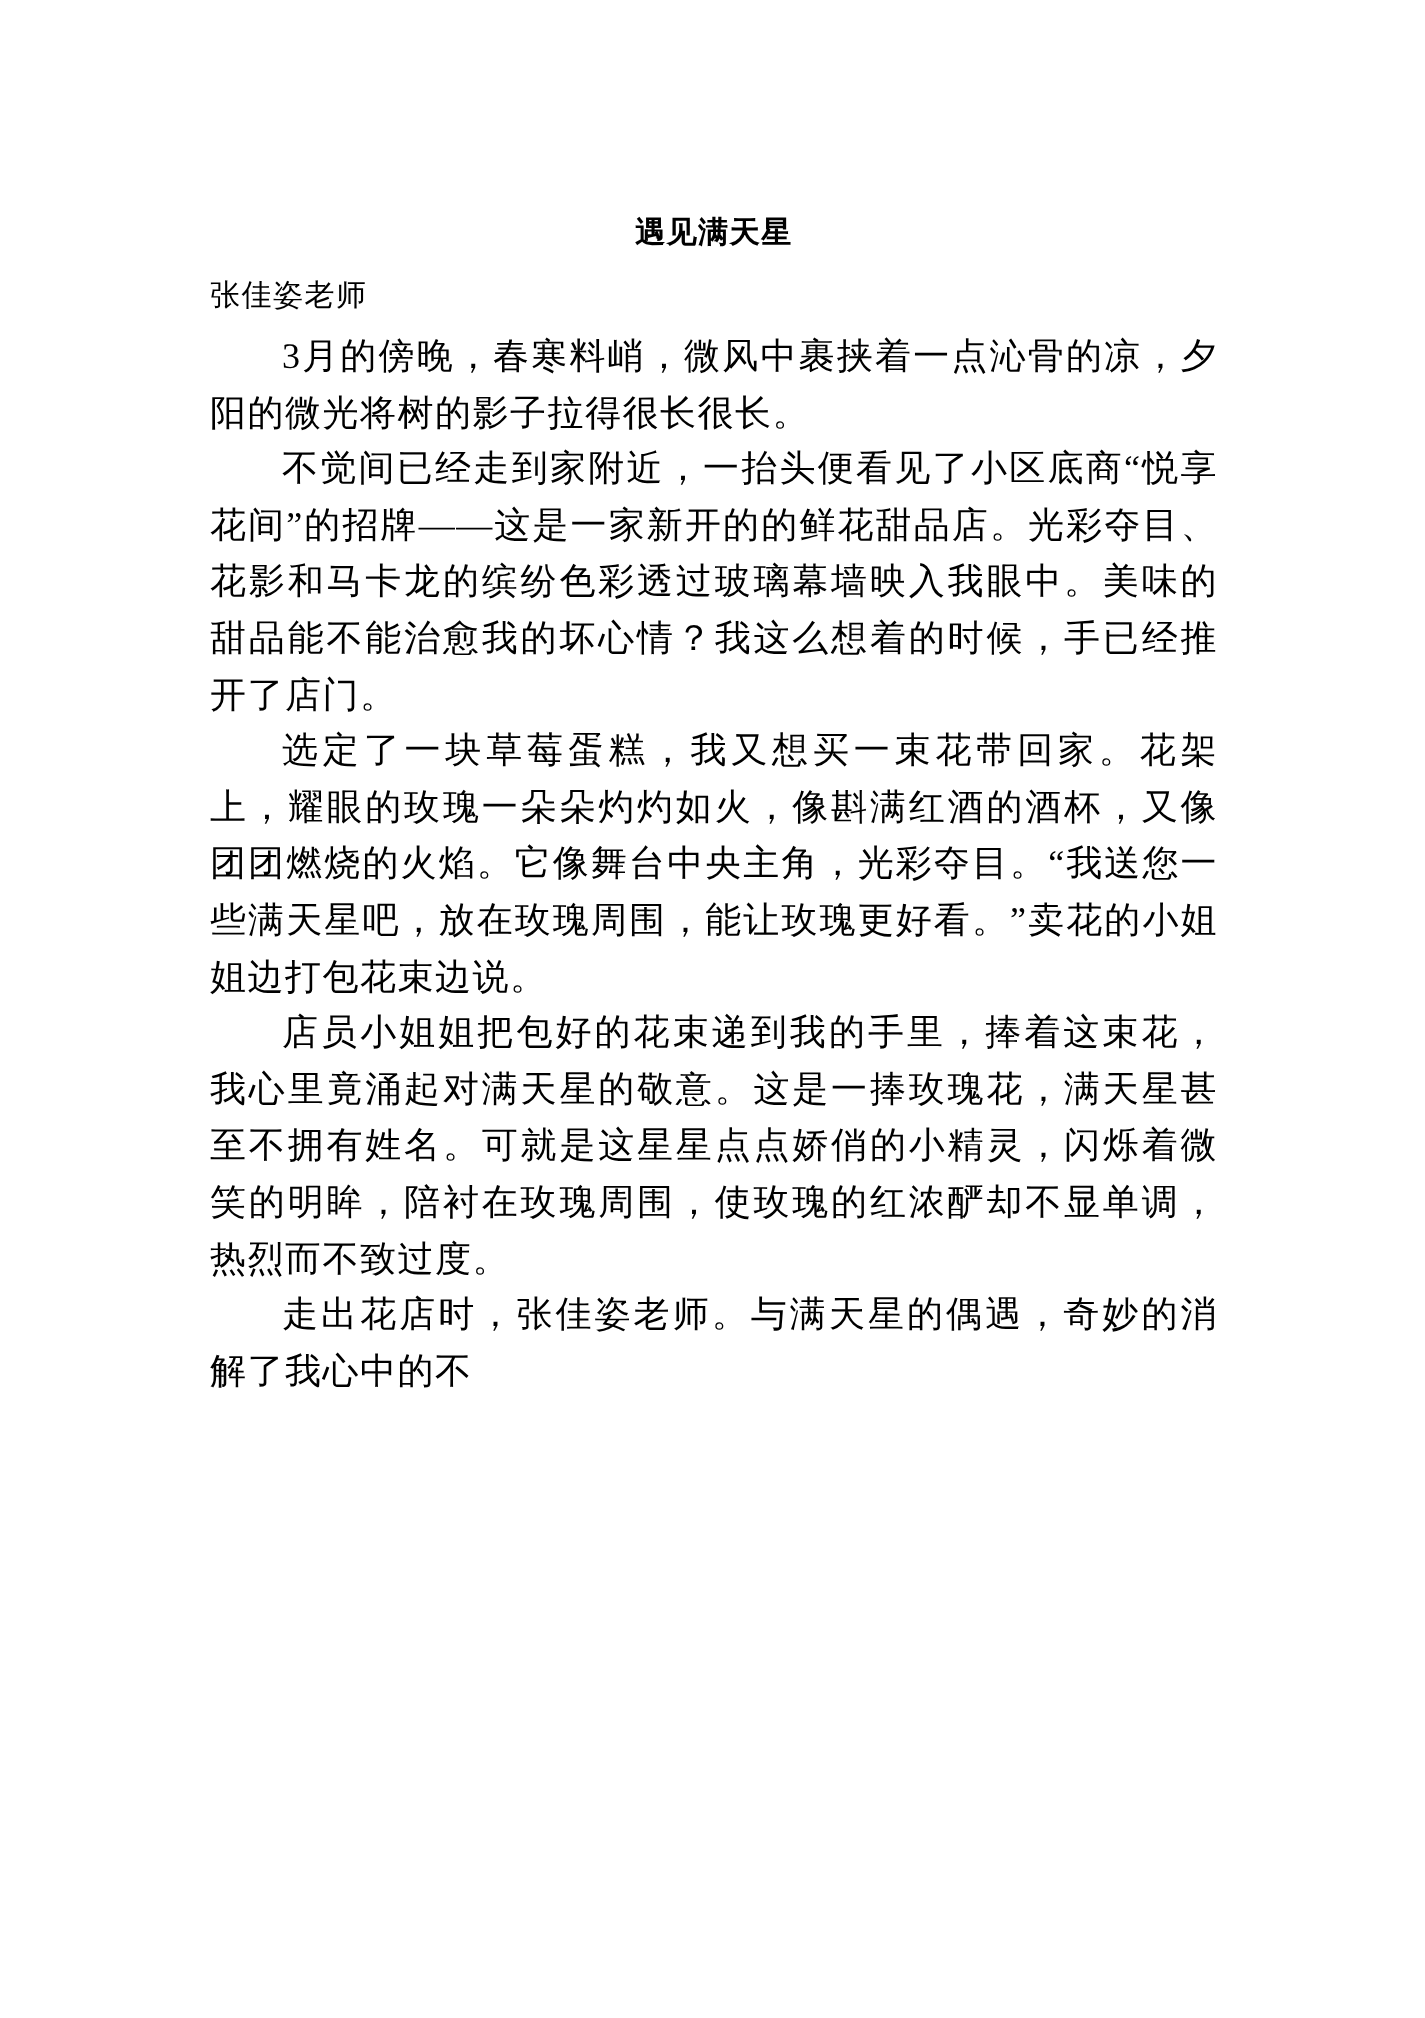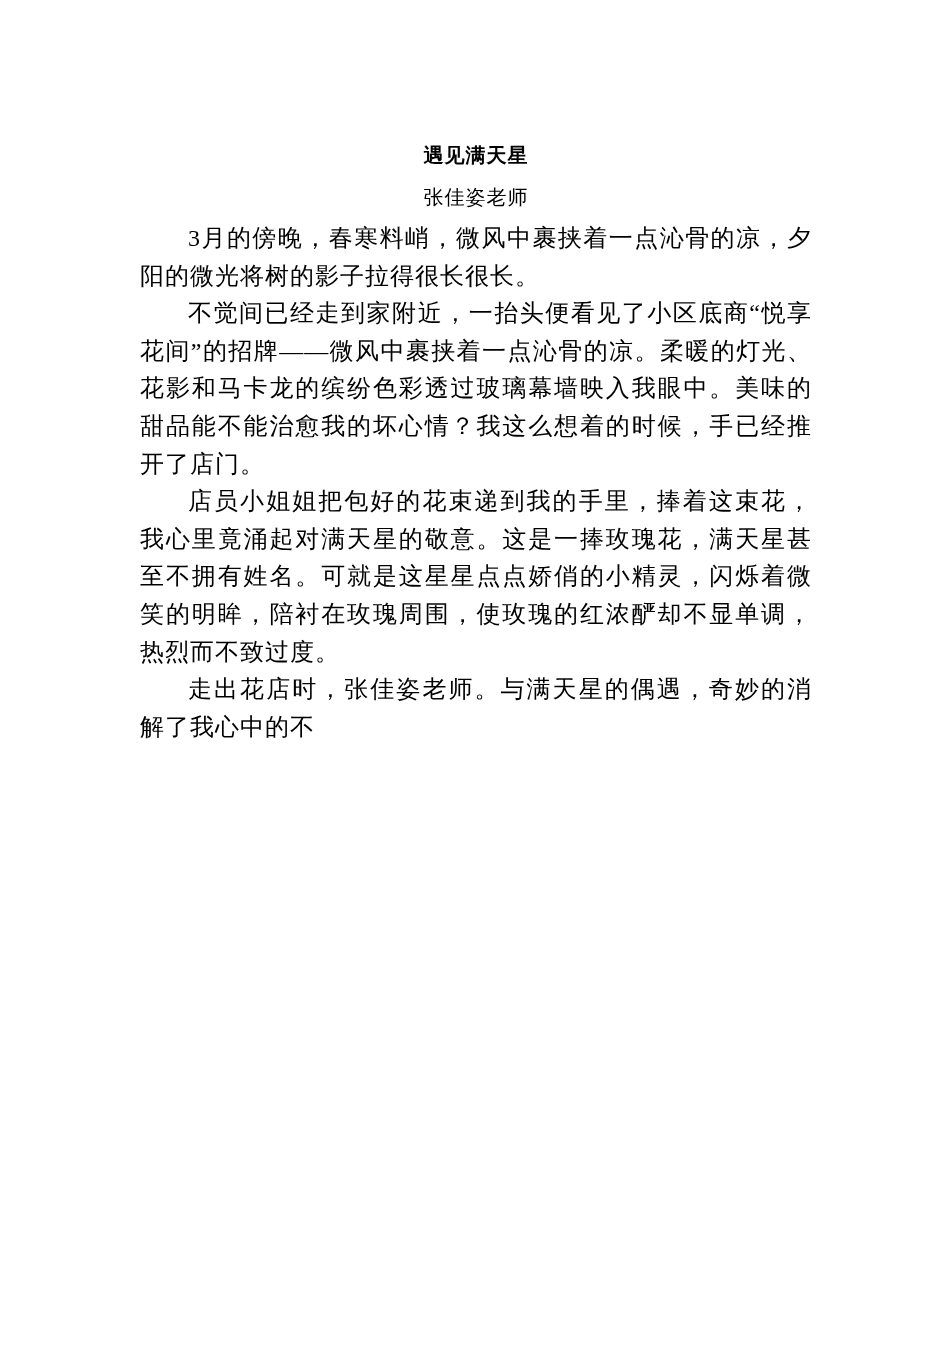--- a/index.html
+++ b/index.html
@@ -27,21 +27,20 @@
     font-size: 20px;
     font-weight: bold;
     text-align: center;
     line-height: 38px;
     letter-spacing: 1px;
   }
   .author {
     margin: 0 0 4px 0;
     font-size: 20px;
     font-weight: normal;
-    text-align: center;
     line-height: 38px;
     letter-spacing: 1px;
   }
   p.para {
     margin: 0;
     font-size: 24px;
     line-height: 37.6px;
     text-align: justify;
     text-indent: 2em;
     letter-spacing: 1px;
@@ -49,17 +48,18 @@
   }
 </style>
 </head>
 <body>
 
 <div class="page">
   <div class="content">
     <h1 class="title">遇见满天星</h1>
     <div class="author">张佳姿老师</div>
     <p class="para">3月的傍晚，春寒料峭，微风中裹挟着一点沁骨的凉，夕阳的微光将树的影子拉得很长很长。</p>
-    <p class="para">不觉间已经走到家附近，一抬头便看见了小区底商“悦享花间”的招牌——微风中裹挟着一点沁骨的凉。柔暖的灯光、花影和马卡龙的缤纷色彩透过玻璃幕墙映入我眼中。美味的甜品能不能治愈我的坏心情？我这么想着的时候，手已经推开了店门。</p>
+    <p class="para">不觉间已经走到家附近，一抬头便看见了小区底商“悦享花间”的招牌——这是一家新开的的鲜花甜品店。光彩夺目、花影和马卡龙的缤纷色彩透过玻璃幕墙映入我眼中。美味的甜品能不能治愈我的坏心情？我这么想着的时候，手已经推开了店门。</p>
+    <p class="para">选定了一块草莓蛋糕，我又想买一束花带回家。花架上，耀眼的玫瑰一朵朵灼灼如火，像斟满红酒的酒杯，又像团团燃烧的火焰。它像舞台中央主角，光彩夺目。“我送您一些满天星吧，放在玫瑰周围，能让玫瑰更好看。”卖花的小姐姐边打包花束边说。</p>
     <p class="para">店员小姐姐把包好的花束递到我的手里，捧着这束花，我心里竟涌起对满天星的敬意。这是一捧玫瑰花，满天星甚至不拥有姓名。可就是这星星点点娇俏的小精灵，闪烁着微笑的明眸，陪衬在玫瑰周围，使玫瑰的红浓酽却不显单调，热烈而不致过度。</p>
     <p class="para">走出花店时，张佳姿老师。与满天星的偶遇，奇妙的消解了我心中的不</p>
   </div>
 </div>
 
 </body></html>

